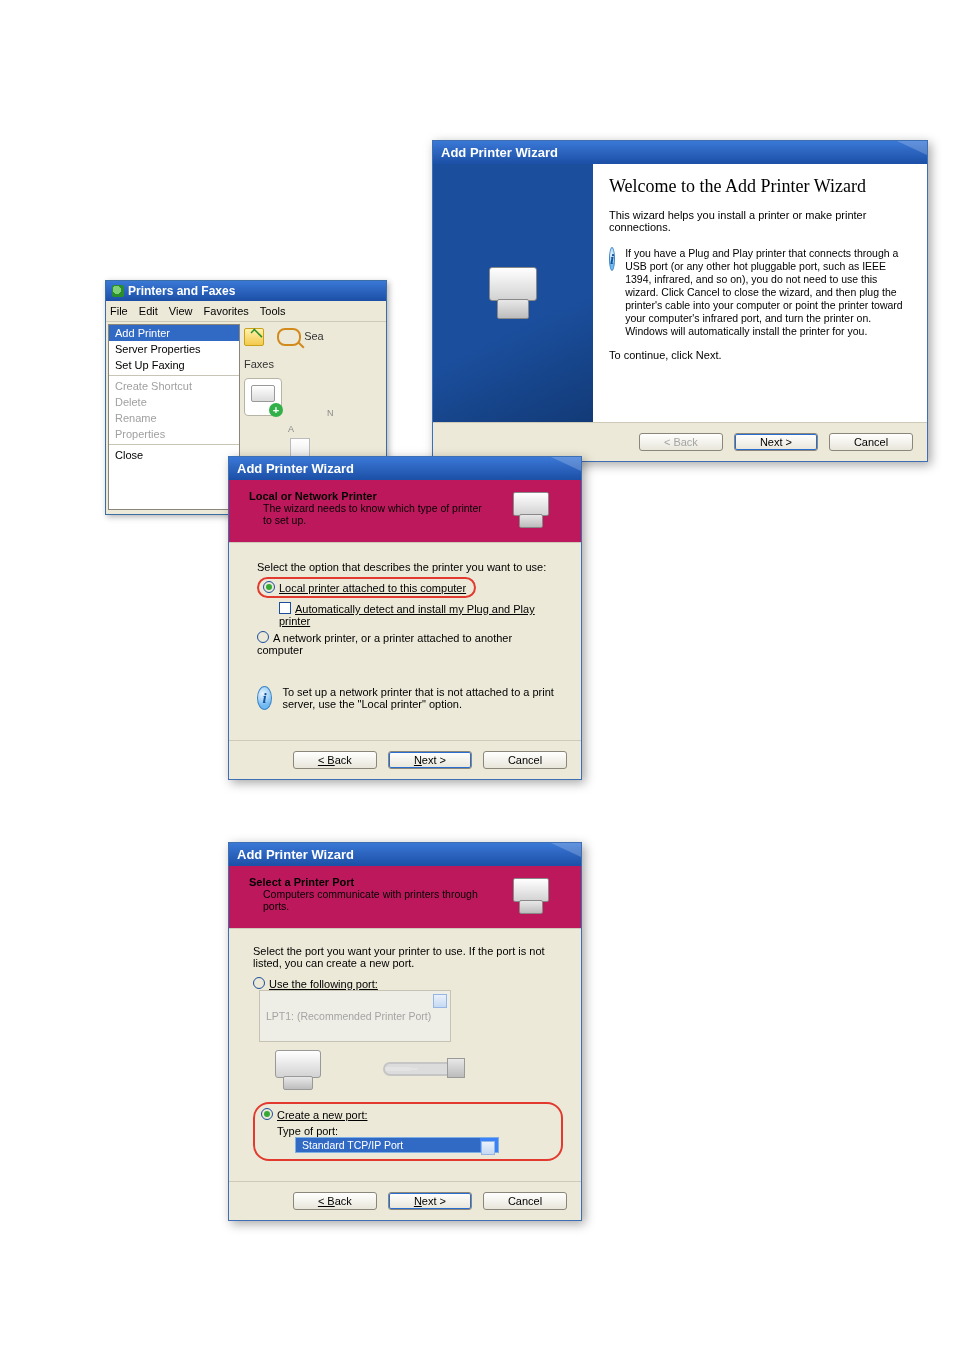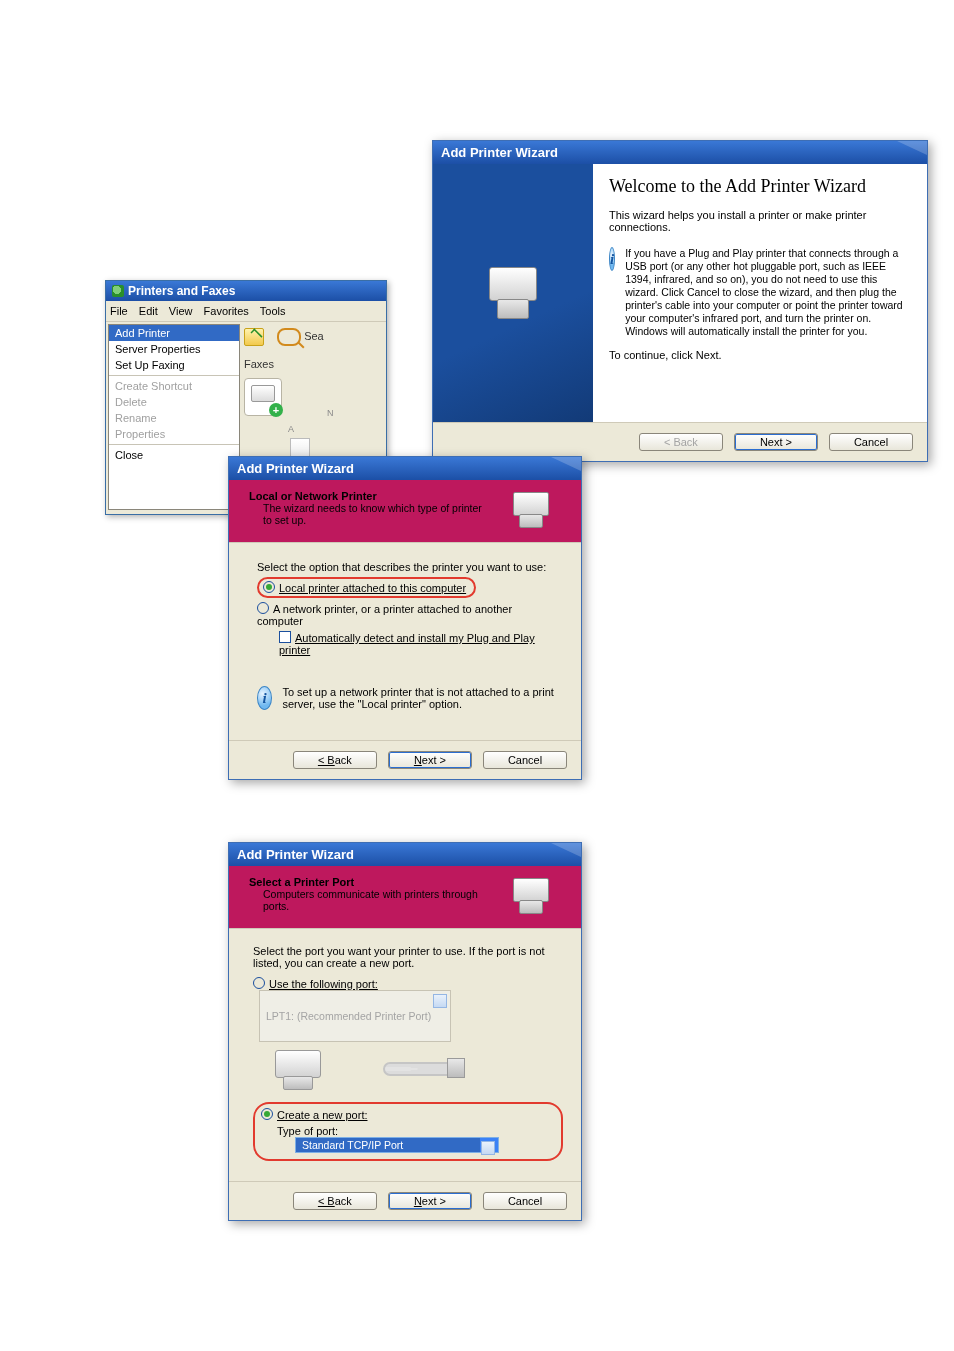--- a/index.html
+++ b/index.html
@@ -172,25 +172,25 @@
           <div class="small-printer"></div>
         </div>
     </div>
     <div class="wizbody">
       <div class="row">Select the option that describes the printer you want to use:</div>
       <div class="row">
         <span class="redring">
           <span class="radio on"></span><span class="uline">Local printer attached to this computer</span>
         </span>
       </div>
+      <div class="row ind">
+        <span class="chk"></span><span class="uline">Automatically detect and install my Plug and Play printer</span>
+      </div>
       <div class="row">
         <span class="radio"></span><span>A network printer, or a printer attached to another computer</span>
-      </div>
-      <div class="row ind">
-        <span class="chk"></span><span class="uline">Automatically detect and install my Plug and Play printer</span>
       </div>
       <div class="infostrip">
         <span class="info-ic">i</span>
         <div>To set up a network printer that is not attached to a print server, use the "Local printer" option.</div>
       </div>
     </div>
     <div class="btnrow">
       <span class="btn"><span class="uline">&lt; B</span>ack</span>
       <span class="btn def"><span class="uline">N</span>ext &gt;</span>
       <span class="btn">Cancel</span>

